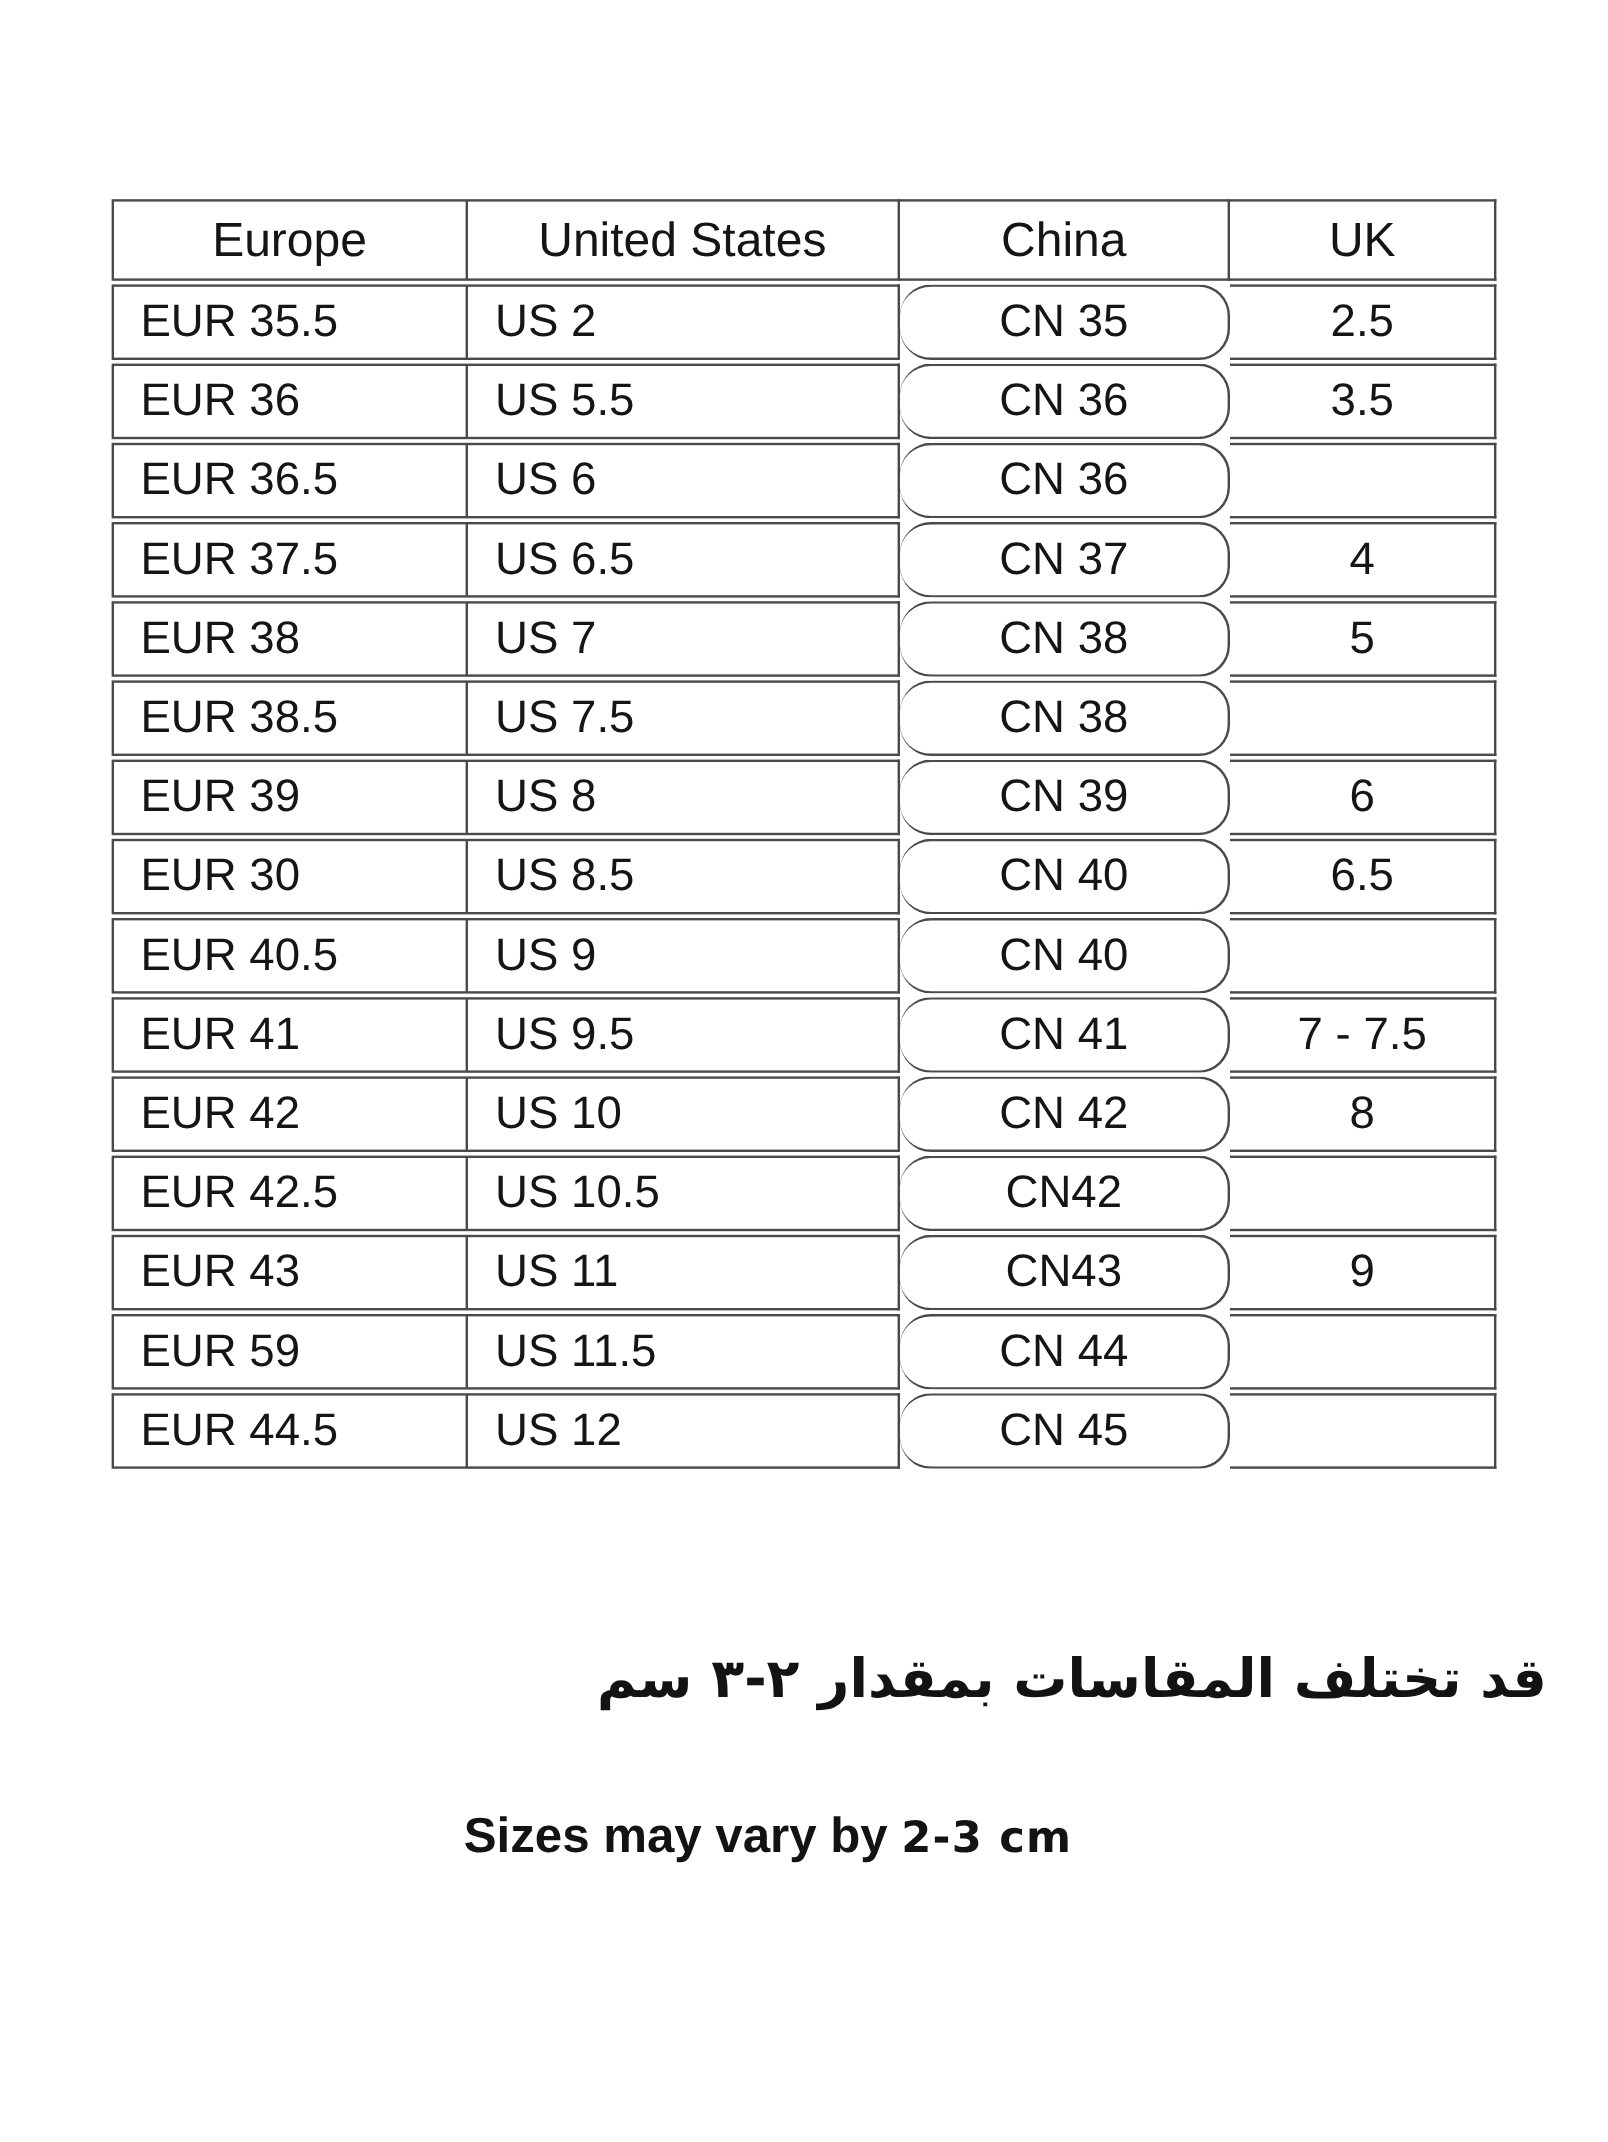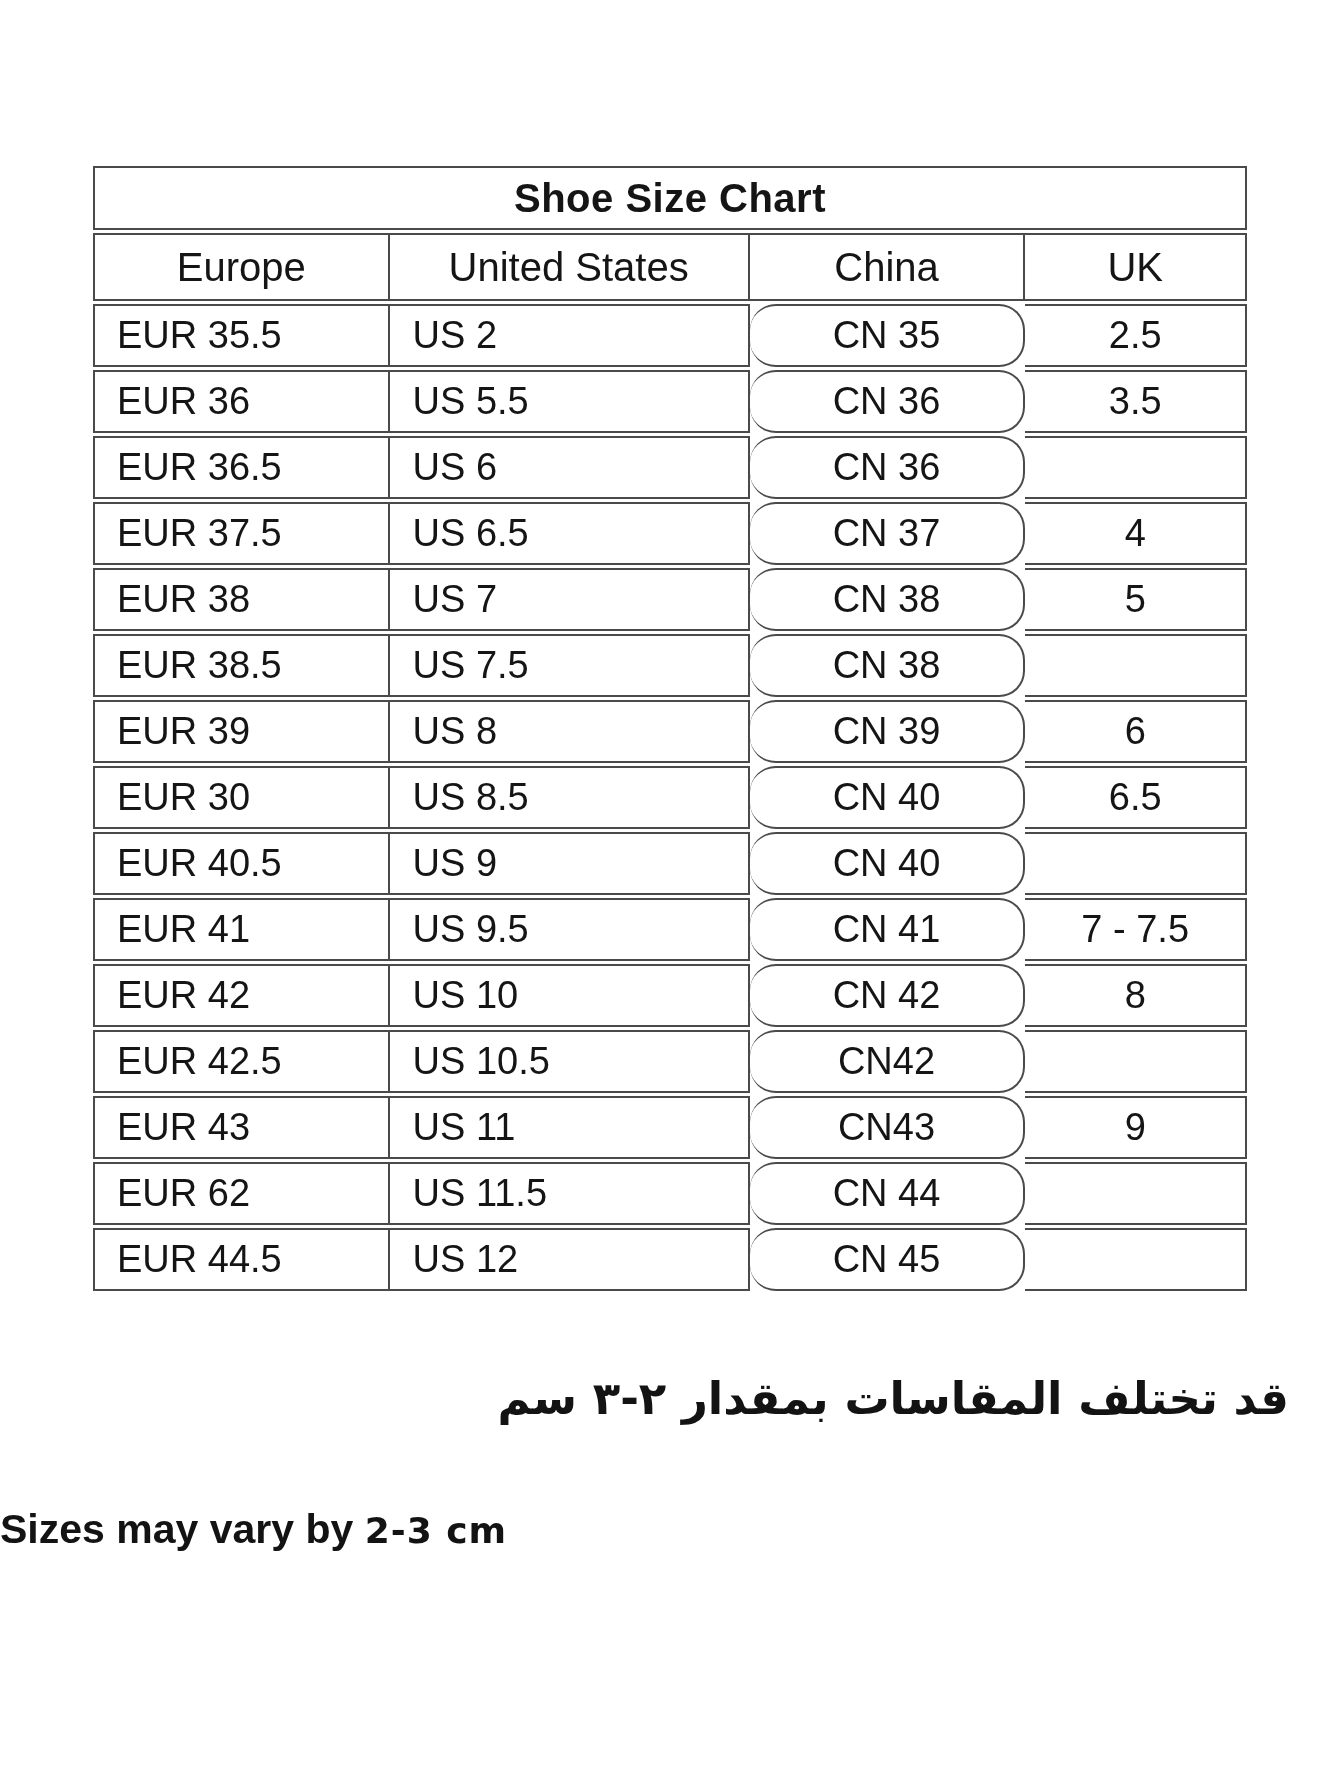--- a/index.html
+++ b/index.html
@@ -78,21 +78,21 @@
     font-weight: bold;
     font-size: 45px;
     color: #131313;
     margin-left: 19px;
   }
   .caption-en {
     position: absolute;
     top: 1506px;
     left: 0;
     width: 1280px;
-    text-align: left;
+    text-align: center;
     font-weight: bold;
     font-size: 41px;
     color: #131313;
   }
   .caption-en .en-suffix {
     font-family: "DejaVu Sans", sans-serif;
     font-size: 36px;
     letter-spacing: 1px;
   }
 </style>
@@ -103,23 +103,20 @@
 
   <div class="table-wrap">
     <table class="size-table">
       <colgroup>
         <col style="width:25.7%">
         <col style="width:31.2%">
         <col style="width:23.9%">
         <col style="width:19.2%">
       </colgroup>
       <tbody>
-        <tr>
-          <td class="title-cell" colspan="4">Shoe Size Chart</td>
-        </tr>
         <tr class="header-row">
           <th>Europe</th>
           <th>United States</th>
           <th>China</th>
           <th>UK</th>
         </tr>
 
       <tr class="data-row">
           <td class="c-eur"><span>EUR</span> <b>35.5</b></td>
           <td class="c-us">US 2</td>
@@ -192,21 +189,21 @@
           <td class="c-cn">CN42</td>
           <td class="c-uk"></td>
         </tr>
           <tr class="data-row">
           <td class="c-eur"><span>EUR</span> <b>43</b></td>
           <td class="c-us">US 11</td>
           <td class="c-cn">CN43</td>
           <td class="c-uk">9</td>
         </tr>
           <tr class="data-row">
-          <td class="c-eur"><span>EUR</span> <b>62</b></td>
+          <td class="c-eur"><span>EUR</span> <b>59</b></td>
           <td class="c-us">US 11.5</td>
           <td class="c-cn">CN 44</td>
           <td class="c-uk"></td>
         </tr>
           <tr class="data-row">
           <td class="c-eur"><span>EUR</span> <b>44.5</b></td>
           <td class="c-us">US 12</td>
           <td class="c-cn">CN 45</td>
           <td class="c-uk"></td>
         </tr>

